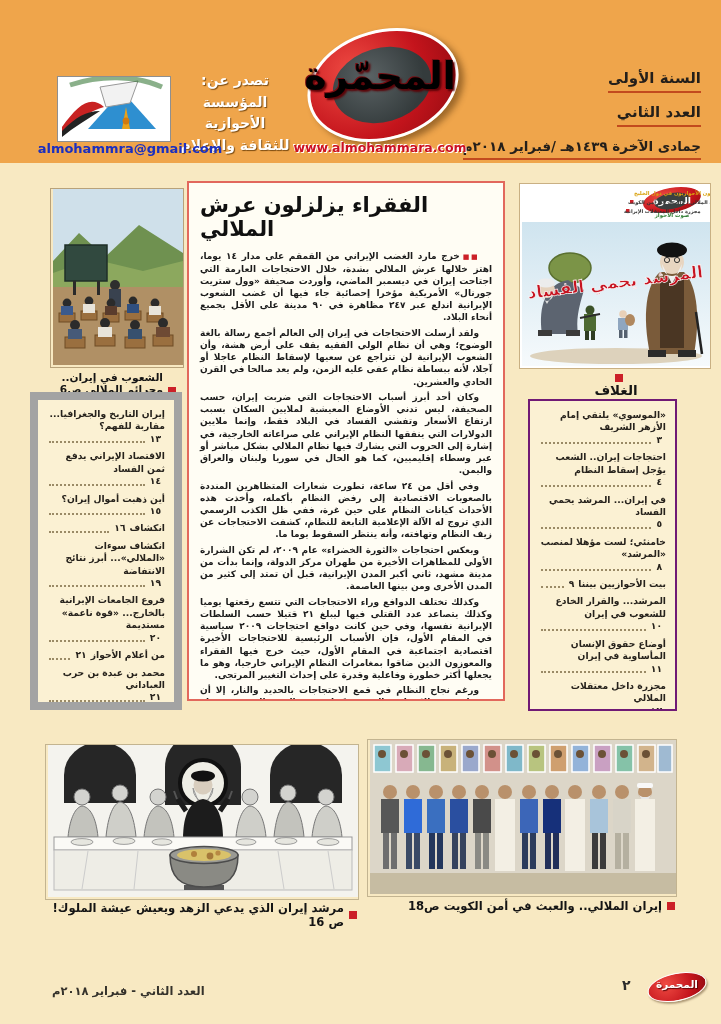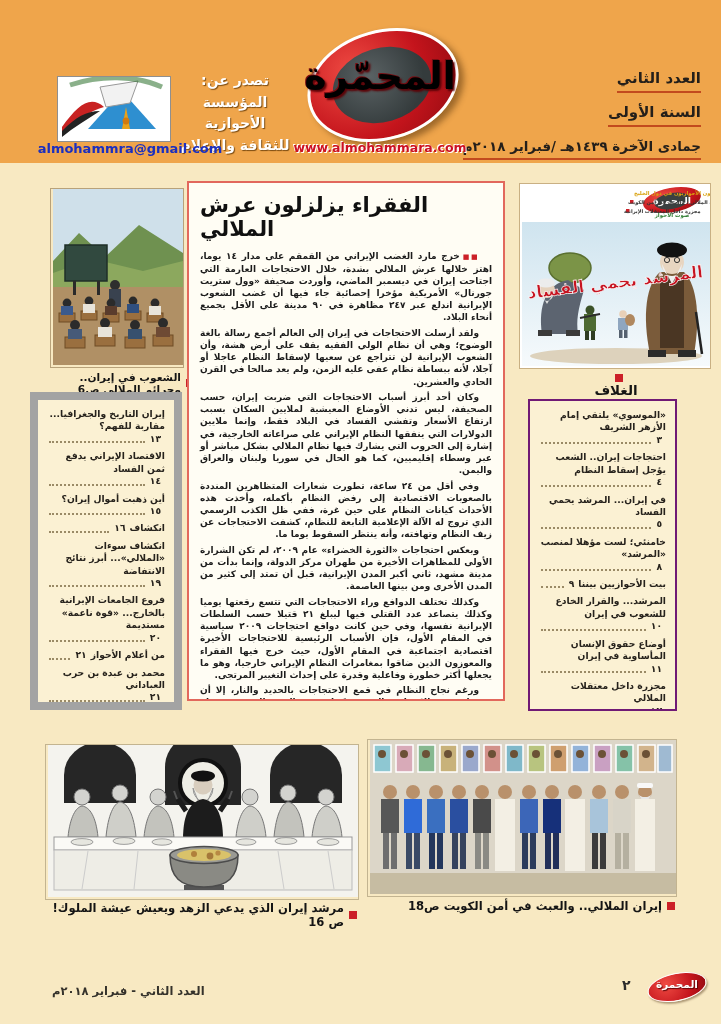--- a/index.html
+++ b/index.html
@@ -26,21 +26,21 @@
   .found-logo{position:absolute;top:76px;left:57px;width:112px;height:64px;background:#fff;
       border:1px solid #8f8f8f;}
   .email{position:absolute;top:141px;left:27px;width:206px;text-align:center;color:#1b2fbf;
       font-weight:bold;font-size:13px;direction:ltr;}
   
   .sq{display:inline-block;width:8px;height:8px;background:#cc2028;margin-left:5px;flex:0 0 8px;}
   .caption{position:absolute;display:flex;align-items:center;justify-content:flex-start;
       font-weight:bold;color:#141414;}
   
   .class-photo{position:absolute;top:188px;left:50px;width:132px;height:178px;border:1px solid #b8a27a;}
-  .left-photo-cap{top:371px;left:42px;width:152px;font-size:10.6px;}
+  .left-photo-cap{top:371px;left:24px;width:152px;font-size:10.6px;align-items:flex-end;}
   .toc-box{position:absolute;box-sizing:border-box;background:#fbf1d3;padding:8px 9px;overflow:hidden;}
   .toc-left{top:392px;left:30px;width:152px;height:318px;border:8px solid #a3a3a3;}
   .toc-right{top:399px;left:528px;width:149px;height:312px;border:2px solid #701a75;}
   .toc-item{display:flex;flex-wrap:wrap;align-items:flex-end;margin-bottom:5px;
       font-size:9.2px;font-weight:bold;color:#26221c;line-height:1.35;}
   .toc-title{max-width:100%;text-align:right;}
   .toc-num{padding-left:3px;padding-right:4px;color:#26221c;}
   .toc-dots{flex:1 1 10px;min-width:8px;border-bottom:2px dotted #9a8a66;margin:0 2px 2px 2px;}
   
   .article-box{position:absolute;top:181px;left:187px;width:318px;height:520px;box-sizing:border-box;
@@ -69,22 +69,22 @@
   .flogo-word{position:absolute;top:7px;left:0;width:64px;text-align:center;color:#fff;font-size:10.5px;
       font-weight:bold;text-shadow:1px 1px 1px #5c0408;}
 </style>
 </head>
 <body>
 
 <div class="page">
 
   <div class="header">
     <div class="hdr-right">
+      <div class="hline"><span>السنة الأولى</span></div>
       <div class="hline"><span>العدد الثاني</span></div>
-      <div class="hline"><span>السنة الأولى</span></div>
       <div class="hline date"><span>جمادى الآخرة ١٤٣٩هـ /فبراير ٢٠١٨م</span></div>
     </div>
 
     <div class="logo-wrap">
       <div class="logo-oval"></div>
       <div class="logo-inner"></div>
       <div class="logo-word">المحمّرة</div>
     </div>
     <div class="website">www.almohammara.com</div>
 

